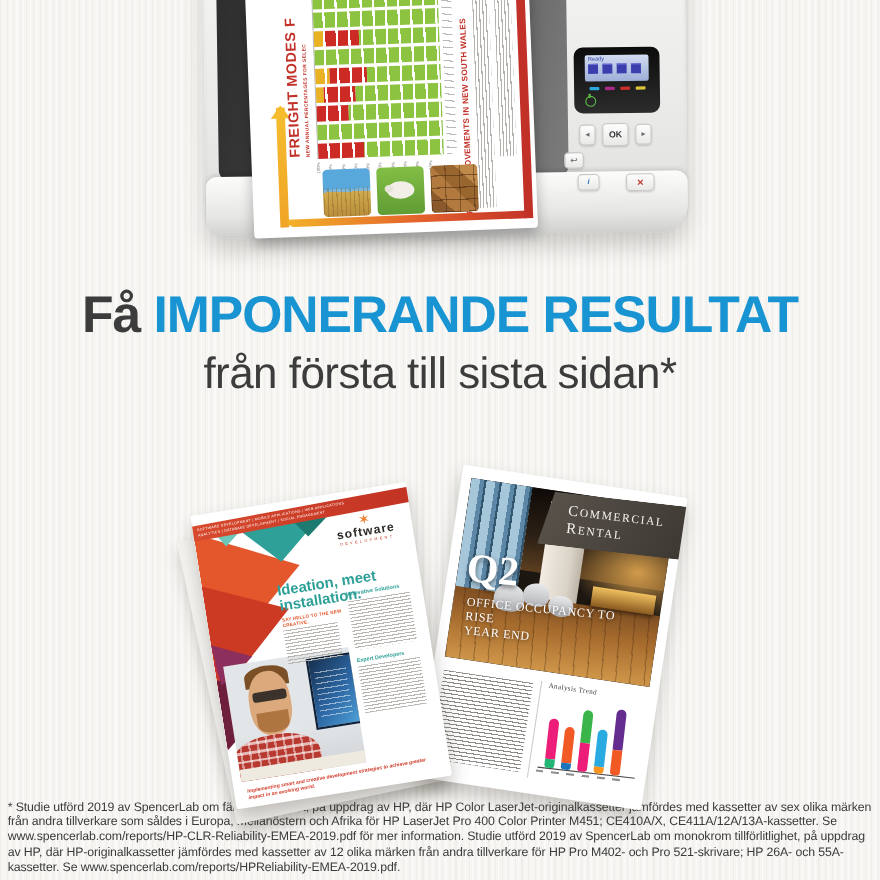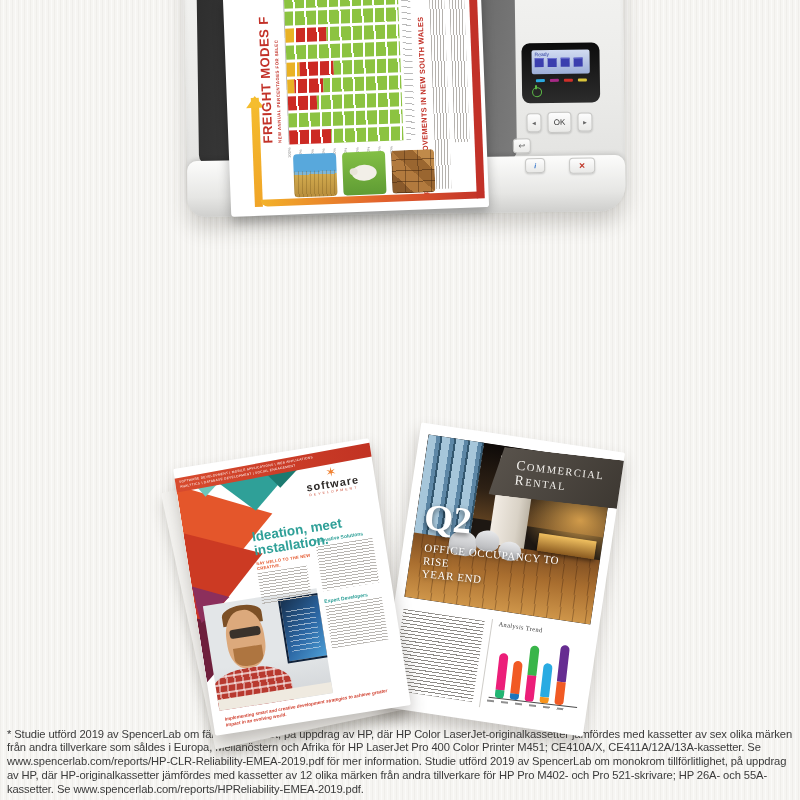--- a/index.html
+++ b/index.html
@@ -31,21 +31,21 @@
   .toner-row{position:absolute;left:14px;top:36px;display:flex;gap:5px;}
   .toner-row i{width:9px;height:3px;border-radius:1px;}
   .power-ring{position:absolute;left:10px;bottom:6px;width:8px;height:8px;
     border:1.6px solid #5cb947;border-radius:50%;}
   .power-ring::after{content:"";position:absolute;left:2.2px;top:-3px;width:1.6px;height:4px;background:#5cb947;}
   .keys{position:absolute;right:14px;top:152px;width:102px;}
   .krow{display:flex;justify-content:center;align-items:center;gap:6px;}
   .kbtn{background:linear-gradient(#fdfdfd,#e9e9e7);border:1px solid #c7c7c5;border-radius:4px;
     box-shadow:0 1px 2px rgba(0,0,0,.18);display:flex;align-items:center;justify-content:center;color:#666;}
   .k-arrow{width:13px;height:17px;font-size:6px;}
-  .k-ok{width:22px;height:19px;font-size:8px;font-weight:normal;color:#333;}
+  .k-ok{width:22px;height:19px;font-size:8px;font-weight:bold;color:#333;}
   .k-back{width:16px;height:13px;font-size:8px;margin:5px 0 0 4px;align-self:flex-start;}
   .krow3{display:flex;gap:24px;justify-content:center;margin-top:5px;}
   .k-info{width:18px;height:13px;font-size:7px;color:#2a6fc9;font-style:italic;font-weight:bold;}
   .k-cancel{width:24px;height:14px;font-size:8px;color:#c0392b;font-weight:bold;}
 
   
   .printout{position:absolute;left:227px;top:-8px;width:258px;height:220px;z-index:2;
     background:#fff;transform:rotate(-2.2deg);border-radius:3px;overflow:hidden;
     box-shadow:0 6px 12px rgba(0,0,0,.28);}
   .po-right-band{position:absolute;right:4px;top:0;bottom:9px;width:8px;background:#c23128;border-radius:0 0 8px 0;}
@@ -296,20 +296,24 @@
       <div class="po-photos">
         <div class="po-photo ph-wheat"></div>
         <div class="po-photo ph-sheep"></div>
         <div class="po-photo ph-timber"></div>
       </div>
       <div class="po-bottom-band"></div>
       <div class="po-right-band"></div>
     </div>
   </section>
 
+  <section class="headline">
+    <h1><span>Få</span> <span class="em">IMPONERANDE RESULTAT</span></h1>
+    <div class="subline">från första till sista sidan*</div>
+  </section>
 
   <section>
     <div class="stack-sheet"></div>
 
     <div class="bro1">
       <div class="mosaic">
         <div class="tri t1"></div>
           <div class="tri t2"></div>
           <div class="tri t3"></div>
         <div class="tri t4"></div>

